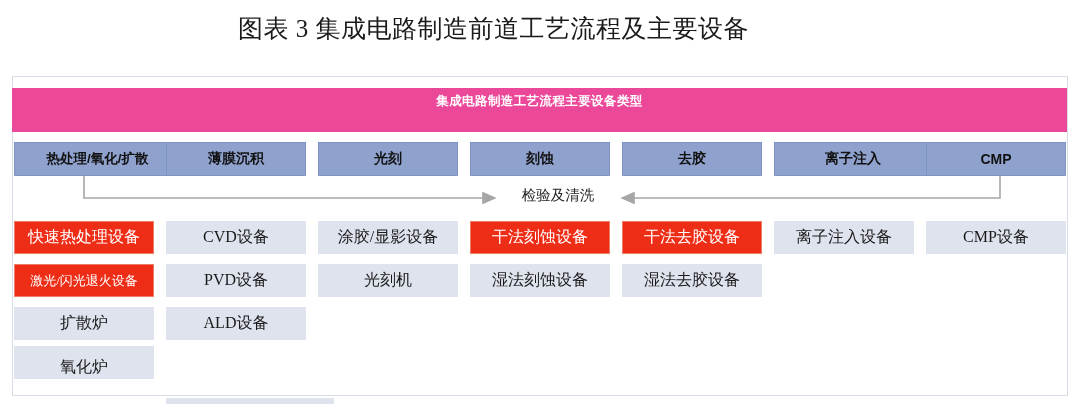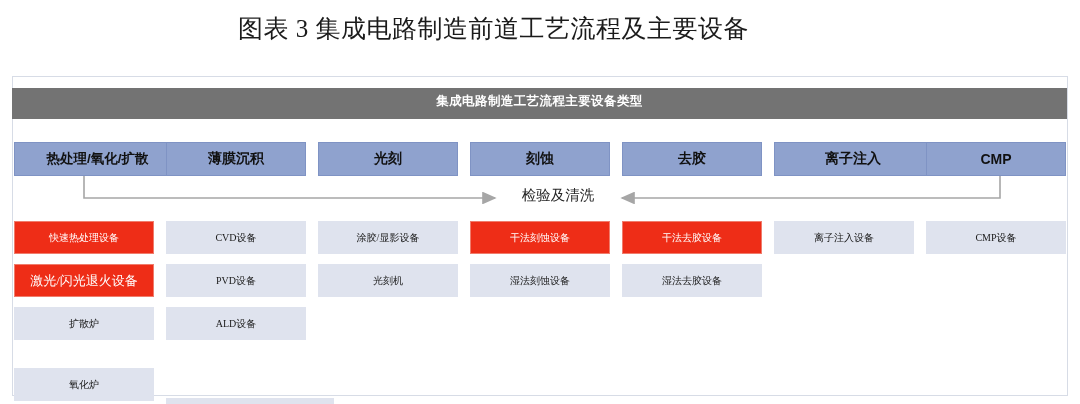--- a/index.html
+++ b/index.html
@@ -46,22 +46,22 @@
     border: 1px solid #d7dce6;
     box-sizing: border-box;
   }
 
   
   .banner {
     position: absolute;
     left: 12px;
     top: 88px;
     width: 1055px;
-    height: 31px;
-    background: #737373;
+    height: 44px;
+    background: #ec4899;
     box-sizing: border-box;
   }
   .banner-text {
     position: absolute;
     left: 0;
     top: 0;
     width: 100%;
     height: 27px;
     line-height: 27px;
     text-align: center;
@@ -94,21 +94,21 @@
   .eq-box {
     position: absolute;
     height: 33px;
     background: #dfe3ee;
     border: 1px solid #dfe3ee;
     box-sizing: border-box;
     display: flex;
     align-items: center;
     justify-content: center;
     color: #1a1a1a;
-    font-size: 10px;
+    font-size: 16px;
     font-family: "Liberation Serif", "DejaVu Serif", serif;
     white-space: nowrap;
   }
   .eq-box.highlight {
     background: #ee2d17;
     border: 1px solid #f07c6c;
     color: #ffffff;
     font-weight: normal;
   }
   .eq-box.tight { font-size: 13px; }
@@ -153,21 +153,21 @@
       </div>
       <div class="eq-box highlight" style="left: 14px; top: 221px; width: 140px;">
         <span>快速热处理设备</span>
       </div>
       <div class="eq-box highlight tight" style="left: 14px; top: 264px; width: 140px; text-align: right;">
         <span>激光/闪光退火设备</span>
       </div>
       <div class="eq-box" style="left: 14px; top: 307px; width: 140px;">
         <span>扩散炉</span>
       </div>
-      <div class="eq-box" style="left: 14px; top: 368px; width: 140px;">
+      <div class="eq-box" style="left: 14px; top: 346px; width: 140px; align-items: flex-end;">
         <span>氧化炉</span>
       </div>
       <div class="step-box" style="left: 166px; top: 142px; width: 140px;">
         <span>薄膜沉积</span>
       </div>
       <div class="eq-box" style="left: 166px; top: 221px; width: 140px;">
         <span>CVD设备</span>
       </div>
       <div class="eq-box" style="left: 166px; top: 264px; width: 140px;">
         <span>PVD设备</span>

